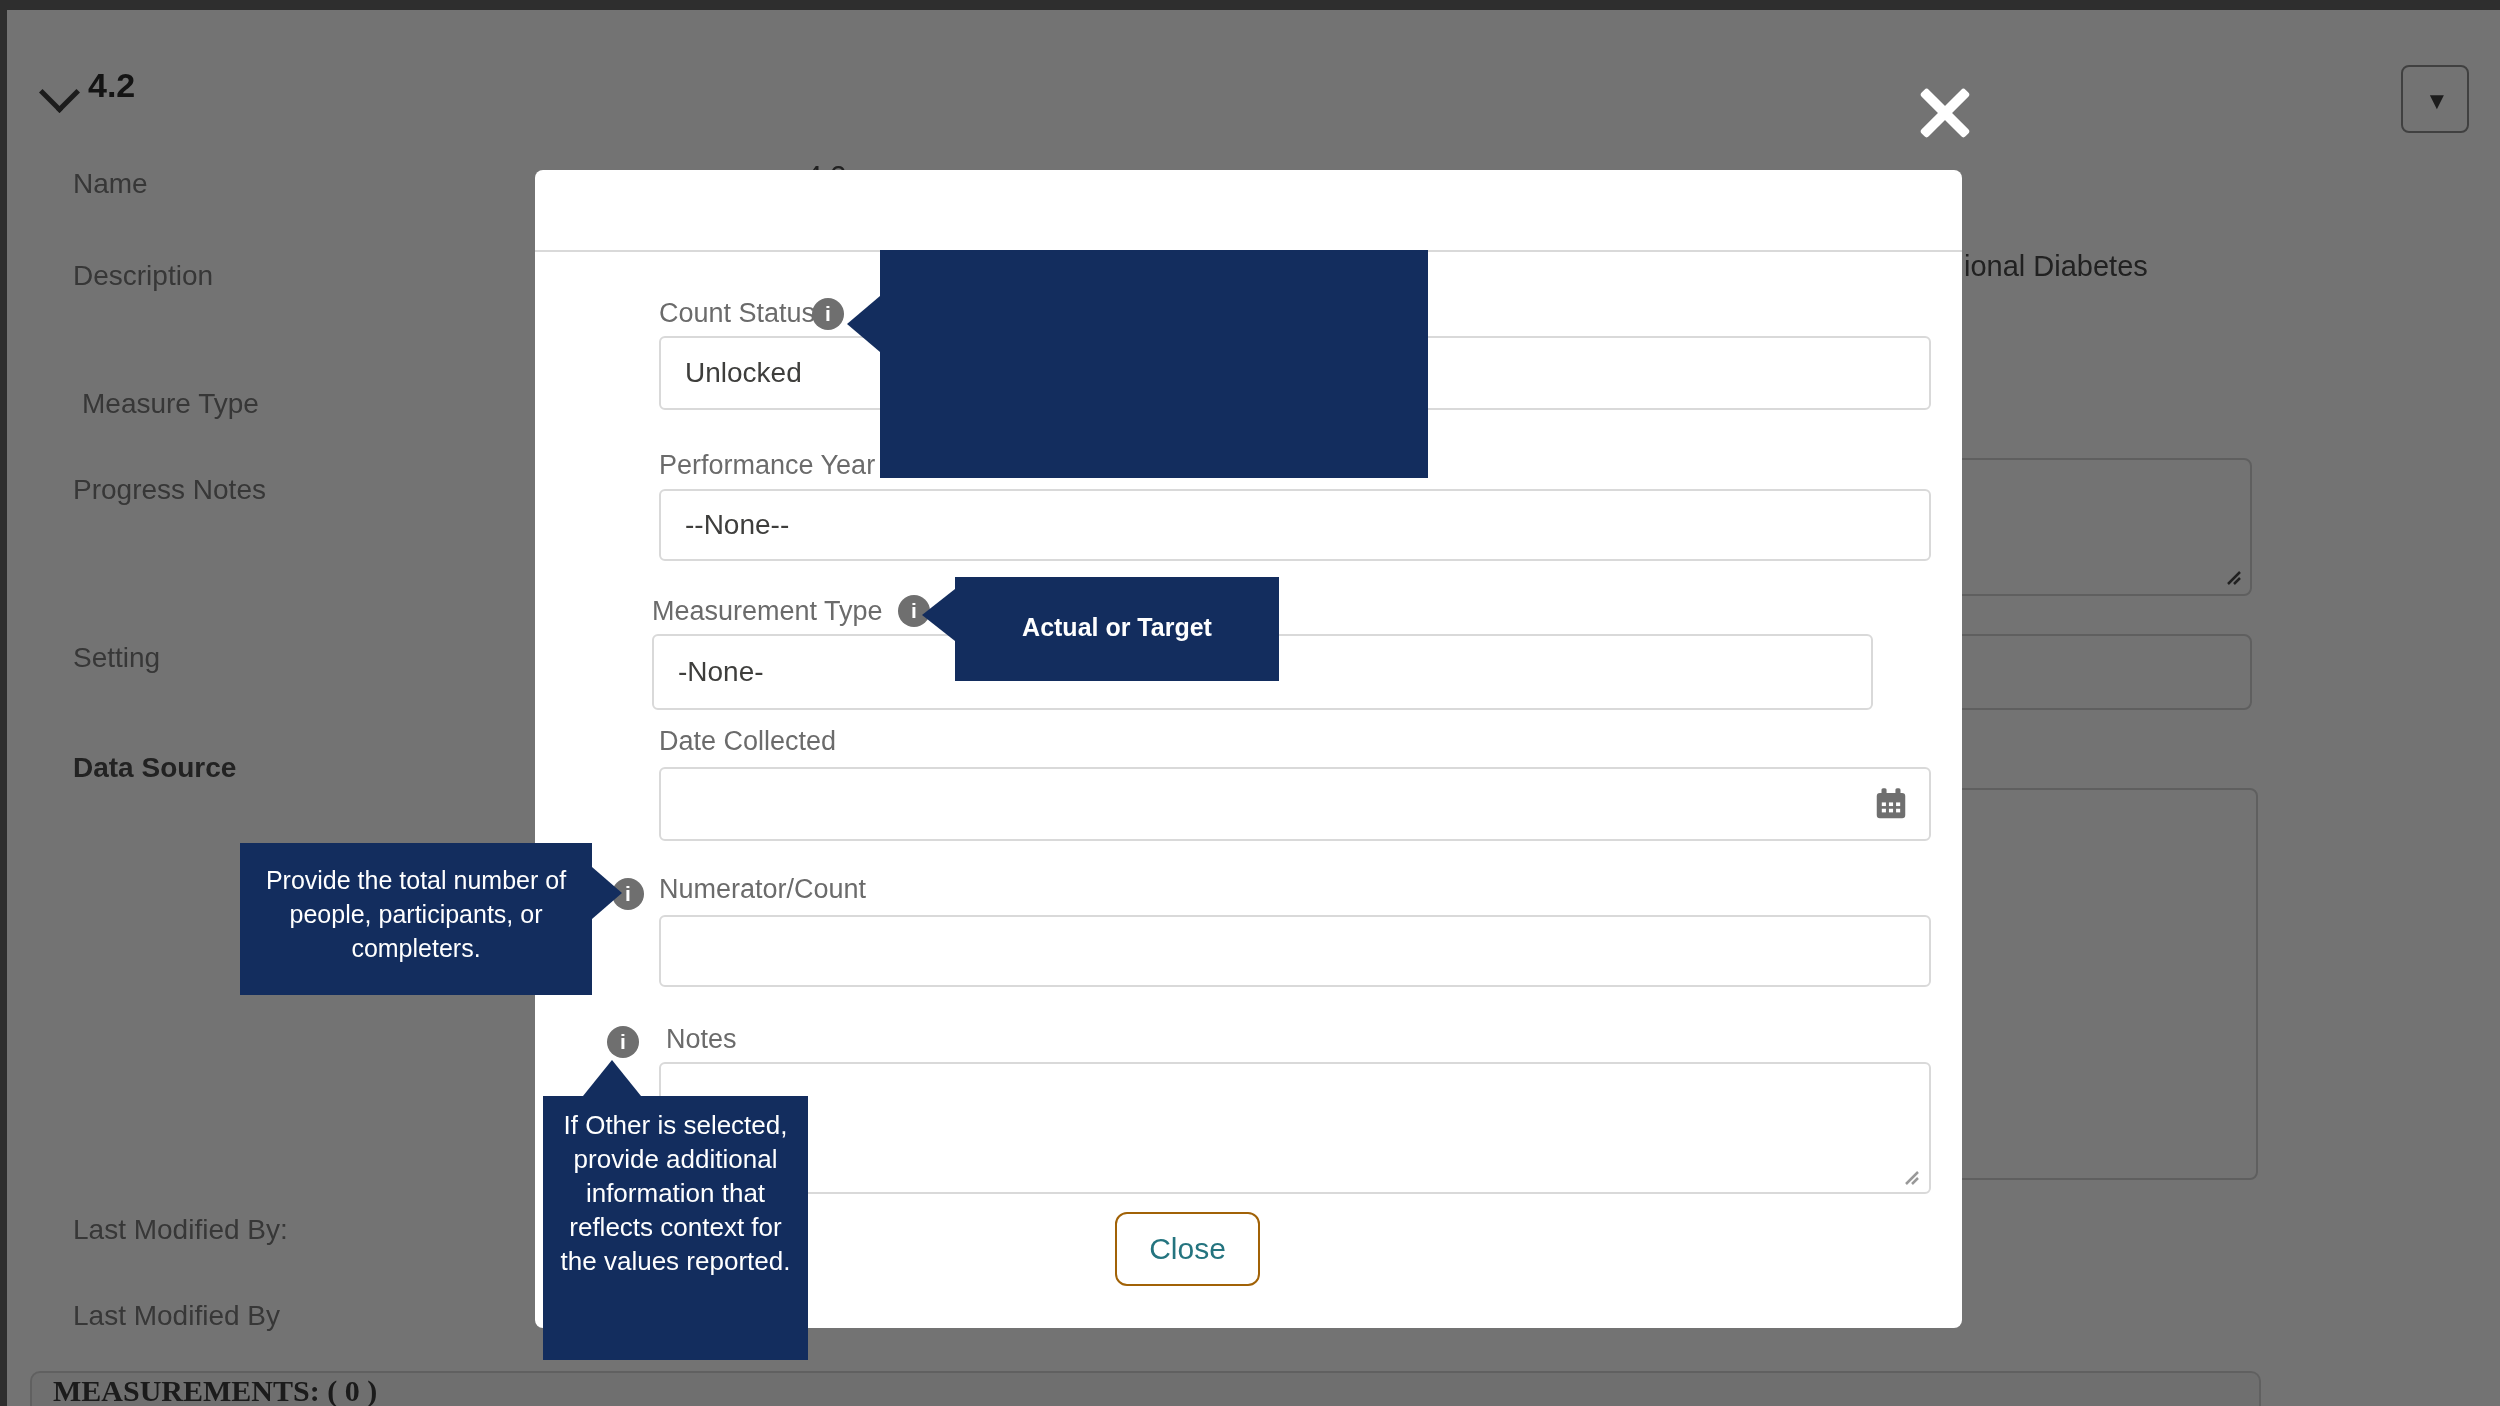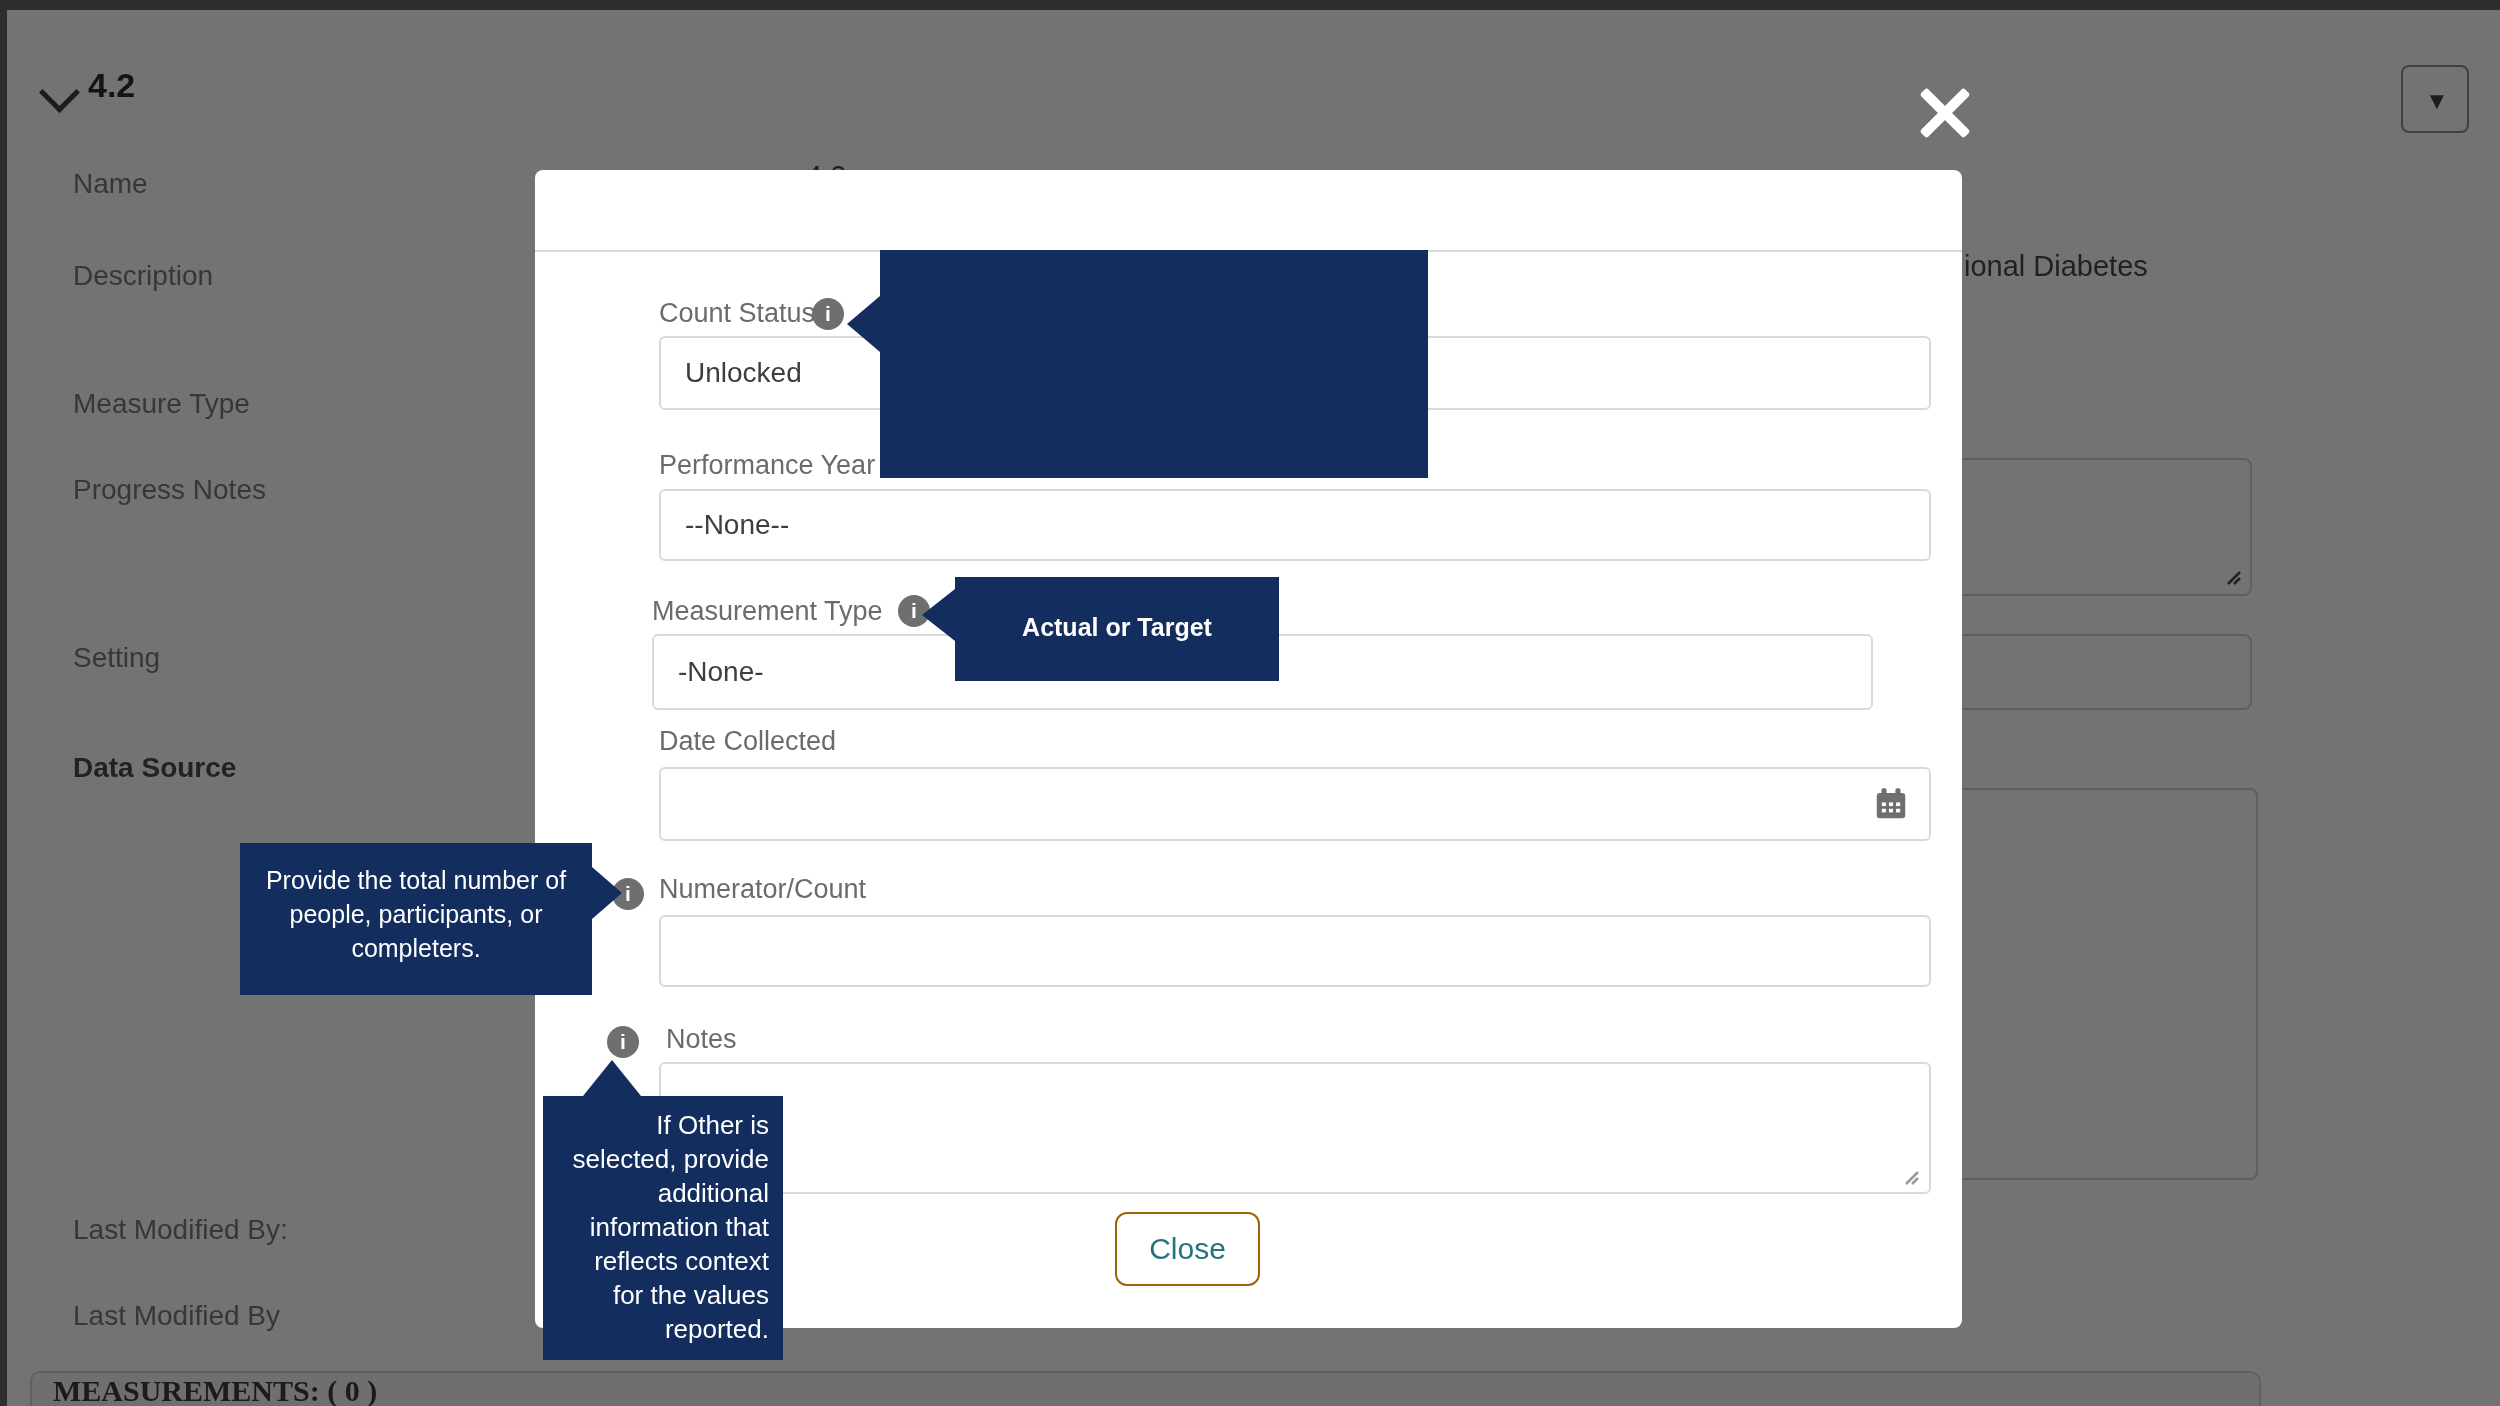--- a/index.html
+++ b/index.html
@@ -44,22 +44,22 @@
   #tip-lock .arr{left:-33px;top:46px;border-top:28px solid transparent;
                  border-bottom:28px solid transparent;border-right:33px solid #132d5e;}
   #tip-mtype{left:955px;top:577px;width:324px;height:104px;padding-top:36px;
              font-size:25px;text-align:center;font-weight:bold;}
   #tip-mtype .arr{left:-33px;top:12px;border-top:26px solid transparent;
                   border-bottom:26px solid transparent;border-right:33px solid #132d5e;}
   #tip-num{left:240px;top:843px;width:352px;height:152px;padding:20px 10px;
            font-size:25px;line-height:34px;text-align:center;}
   #tip-num .arr{right:-30px;top:24px;border-top:26px solid transparent;
                 border-bottom:26px solid transparent;border-left:30px solid #132d5e;}
-  #tip-notes{left:543px;top:1096px;width:240px;height:264px;padding:12px 14px;
-             font-size:26px;line-height:34px;text-align:right;}
+  #tip-notes{left:543px;top:1096px;width:265px;height:264px;padding:12px 14px;
+             font-size:26px;line-height:34px;text-align:center;}
   #tip-notes .arr{top:-36px;left:40px;border-left:29px solid transparent;
                   border-right:29px solid transparent;border-bottom:36px solid #132d5e;}
   
   #x-close{left:1918px;top:86px;width:54px;height:54px;z-index:6;cursor:pointer;}
   .xbar{position:absolute;left:-4px;top:22px;width:62px;height:10px;background:#fff;border-radius:3px;}
   .xbar.a{transform:rotate(45deg);} .xbar.b{transform:rotate(-45deg);}
   .resize-svg{position:absolute;z-index:6;}
 </style>
 </head>
 <body>
@@ -73,21 +73,21 @@
     <div class="abs ddbtn" style="left:2401px;top:43px;">
       <span class="caret">▼</span>
     </div>
 
     <div class="abs bg-label" style="left:73px;top:146px;">Name</div>
     <div class="abs bg-value" style="left:806px;top:138px;">4.2</div>
 
     <div class="abs bg-label" style="left:73px;top:238px;">Description</div>
     <div class="abs bg-value" style="left:1964px;top:228px;">ional Diabetes</div>
 
-    <div class="abs bg-label" style="left:73px;top:366px;">Measure Type</div>
+    <div class="abs bg-label" style="left:82px;top:366px;">Measure Type</div>
 
     <div class="abs bg-label" style="left:73px;top:452px;">Progress Notes</div>
     <div class="abs bg-box" style="left:1460px;top:436px;width:792px;height:138px;">
       <svg class="resize-svg" style="right:6px;bottom:6px;" width="20" height="20" viewBox="0 0 20 20">
         <path d="M4 16 L16 4 M10 16 L16 10" stroke="#4a4a4a" stroke-width="2.5" fill="none"></path>
       </svg>
     </div>
 
     <div class="abs bg-label" style="left:73px;top:620px;">Setting</div>
     <div class="abs bg-box" style="left:1460px;top:612px;width:792px;height:76px;"></div>

